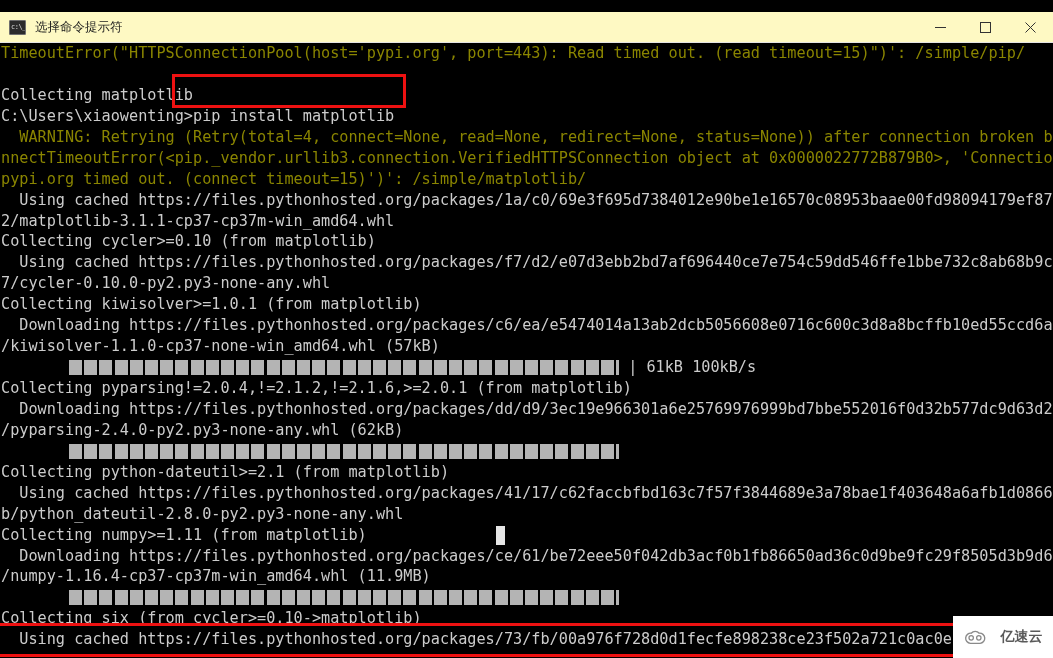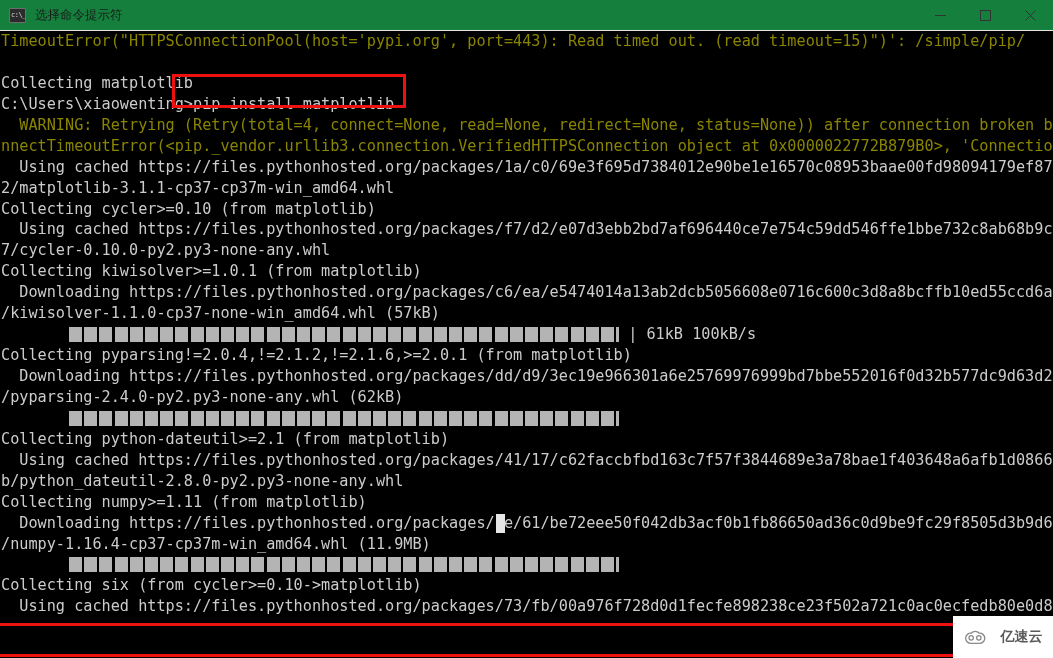--- a/index.html
+++ b/index.html
@@ -18,25 +18,26 @@
     position: relative;
     width: 1053px; height: 658px;
     background: #000;
     overflow: hidden;
   }
 
   
   #titlebar {
     position: relative;
     height: 31px;
-    background: #15803d;
+    background: #fef9c3;
     border-bottom: 1px solid #e4e4e4;
     display: flex;
     align-items: center;
     user-select: none;
+    margin-top: 12px;
   }
   #titlebar-left {
     display: flex;
     align-items: center;
     padding-left: 9px;
     flex: 1 1 auto;
     min-width: 0;
   }
   .cmd-icon {
     width: 17px; height: 15px;
@@ -205,20 +206,21 @@
   </div>
 
   <div id="console">
 
     <div class="line c-yellow">TimeoutError("HTTPSConnectionPool(host='pypi.org', port=443): Read timed out. (read timeout=15)")': /simple/pip/</div>
       <div class="line c-white"></div>
       <div class="line c-white">Collecting matplotlib</div>
       <div class="line c-white">C:\Users\xiaowenting&gt;pip install matplotlib</div>
       <div class="line c-yellow">  WARNING: Retrying (Retry(total=4, connect=None, read=None, redirect=None, status=None)) after connection broken by 'Co</div>
       <div class="line c-yellow">nnectTimeoutError(&lt;pip._vendor.urllib3.connection.VerifiedHTTPSConnection object at 0x0000022772B879B0&gt;, 'Connection to</div>
+      <div class="line c-yellow">pypi.org timed out. (connect timeout=15)')': /simple/matplotlib/</div>
       <div class="line c-white">  Using cached https://files.pythonhosted.org/packages/1a/c0/69e3f695d7384012e90be1e16570c08953baae00fd98094179ef87c7d5a</div>
       <div class="line c-white">2/matplotlib-3.1.1-cp37-cp37m-win_amd64.whl</div>
       <div class="line c-white">Collecting cycler&gt;=0.10 (from matplotlib)</div>
       <div class="line c-white">  Using cached https://files.pythonhosted.org/packages/f7/d2/e07d3ebb2bd7af696440ce7e754c59dd546ffe1bbe732c8ab68b9c834e6</div>
       <div class="line c-white">7/cycler-0.10.0-py2.py3-none-any.whl</div>
       <div class="line c-white">Collecting kiwisolver&gt;=1.0.1 (from matplotlib)</div>
       <div class="line c-white">  Downloading https://files.pythonhosted.org/packages/c6/ea/e5474014a13ab2dcb5056608e0716c600c3d8a8bcffb10ed55ccd6a42eb0</div>
       <div class="line c-white">/kiwisolver-1.1.0-cp37-none-win_amd64.whl (57kB)</div>
       <div class="bar-line"><span class="bar-indent" style="width: 55px;"></span><span class="pbar" style="width: 550px;"><span class="pbar-inner"></span></span><span class="bar-tail"> | 61kB 100kB/s</span></div>
       <div class="line c-white">Collecting pyparsing!=2.0.4,!=2.1.2,!=2.1.6,&gt;=2.0.1 (from matplotlib)</div>

